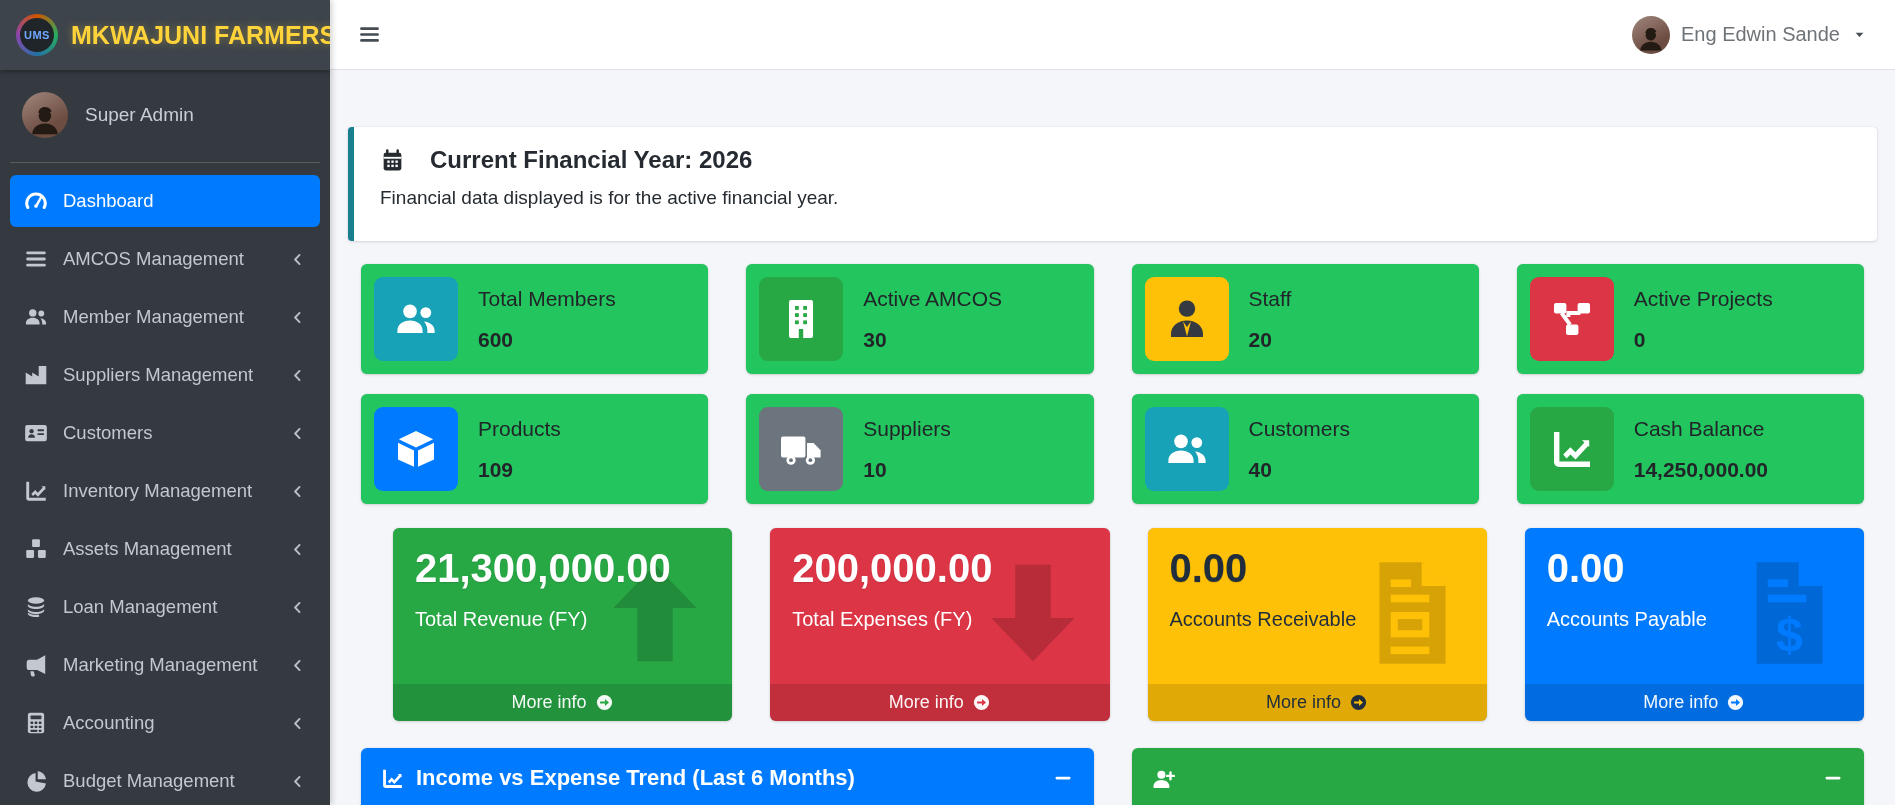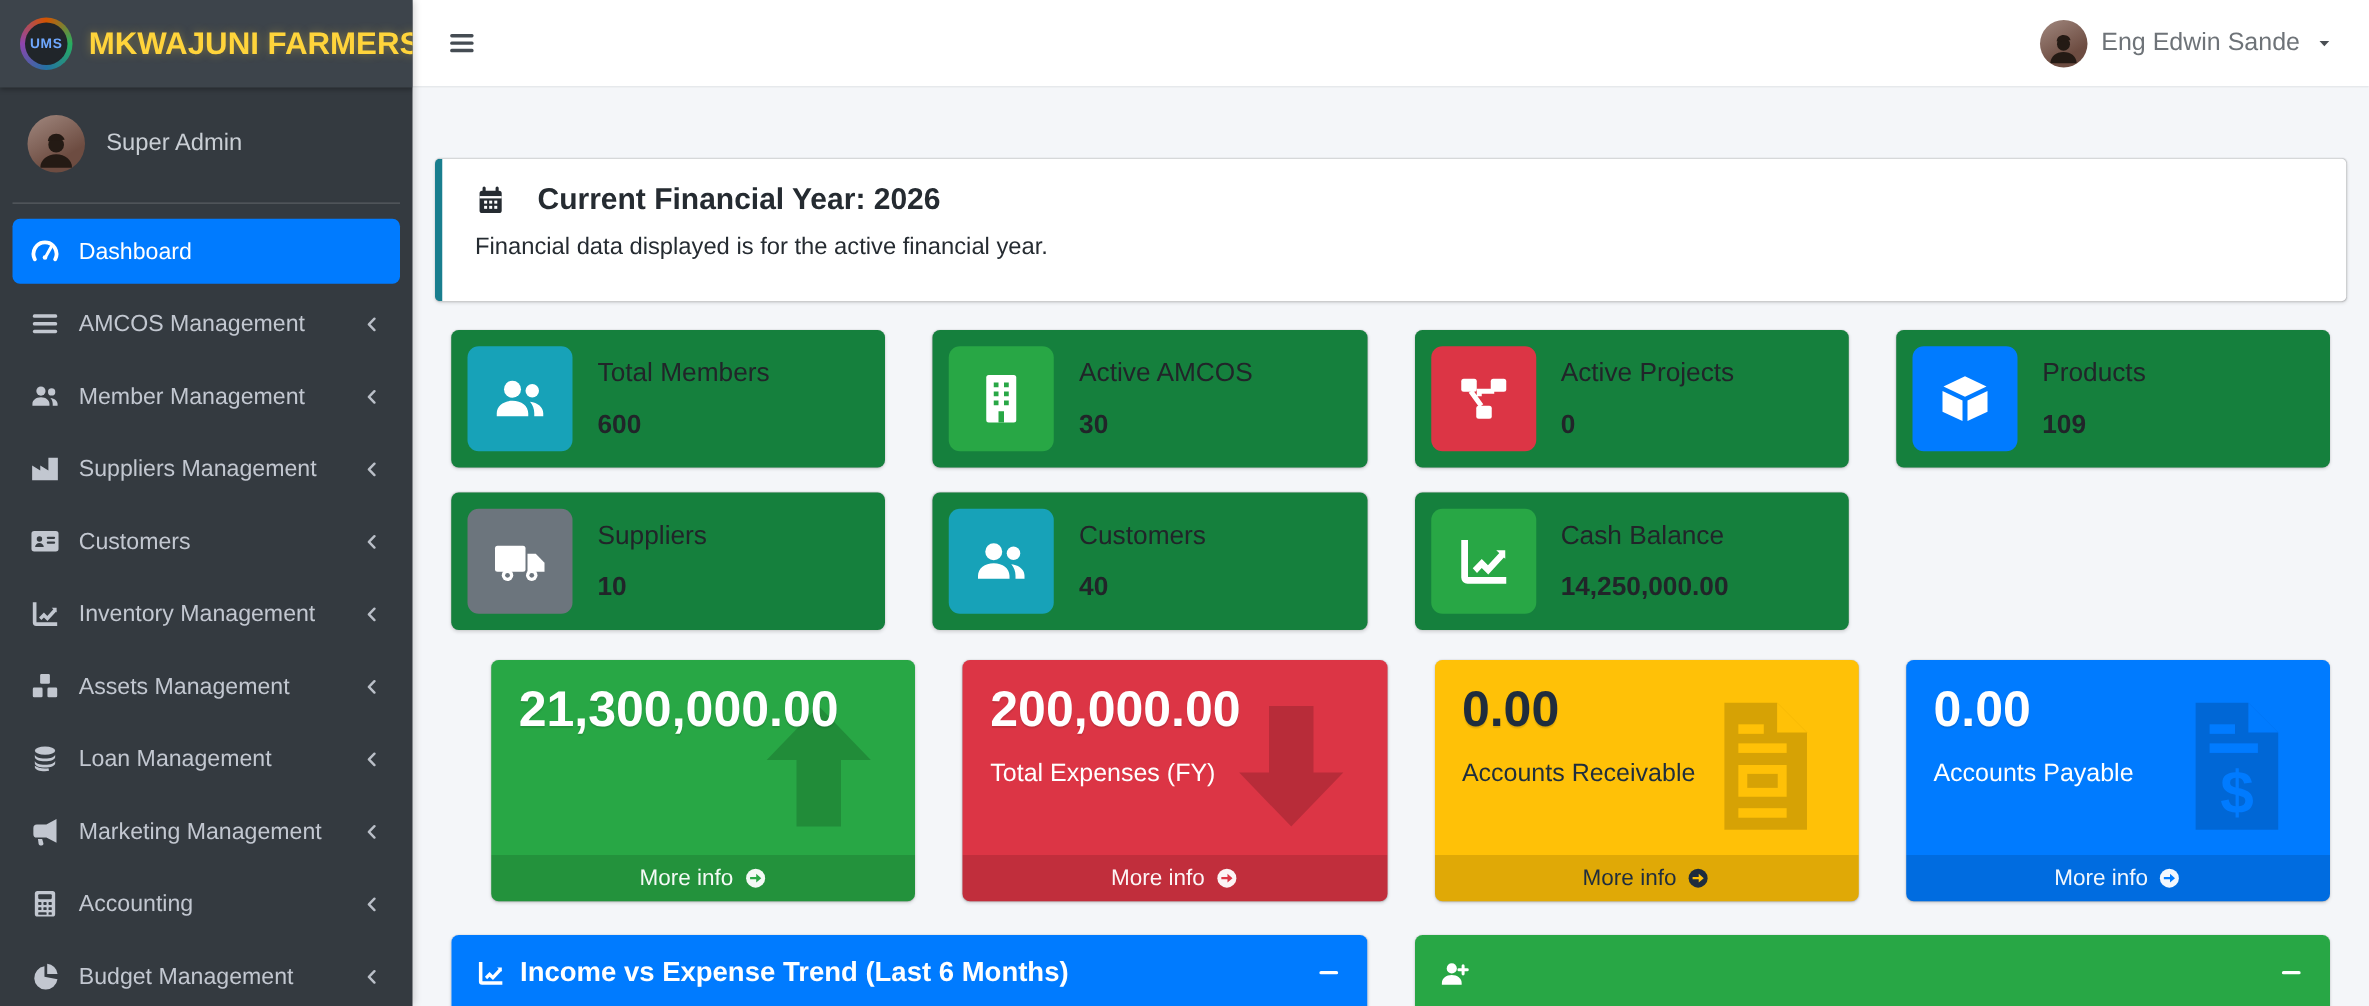--- a/index.html
+++ b/index.html
@@ -61,21 +61,21 @@
 
   .callout{ background:#fff; border-radius:4px; border-left:6px solid #197e8e; min-height:114px;
             box-shadow:0 0 1px rgba(0,0,0,.18), 0 1px 3px rgba(0,0,0,.12); padding:19px 26px 20px; }
   .callout-title{ margin:0; font-size:24px; font-weight:700; color:#252b31; display:flex; align-items:center; gap:25px; }
   .callout-title .cicon{ width:25px; height:25px; color:#252b31; --tile:#ffffff; }
   .callout-title .cicon svg{ width:25px; height:25px; }
   .callout-body{ margin:13px 0 0; font-size:19px; color:#252b31; }
 
   .grid-inset{ padding:0 13px; }
   .info-grid{ display:grid; grid-template-columns:repeat(4,1fr); gap:20px 38px; margin-top:23px; }
-  .info-box{ background:#15803d; border-radius:6px; height:110px; display:flex; align-items:center;
+  .info-box{ background:#22c55e; border-radius:6px; height:110px; display:flex; align-items:center;
              padding:13px; box-shadow:0 0 1px rgba(0,0,0,.18), 0 1px 3px rgba(0,0,0,.14); }
   .info-tile{ width:84px; height:84px; border-radius:9px; flex:0 0 84px; color:#fff;
               display:flex; align-items:center; justify-content:center; }
   .info-tile svg{ width:48px; height:48px; }
   .info-content{ margin-left:20px; display:flex; flex-direction:column; gap:17px; min-width:0; }
   .info-label{ font-size:21px; color:#212529; white-space:nowrap; }
   .info-value{ font-size:21px; font-weight:700; color:#212529; }
 
   .small-grid{ display:grid; grid-template-columns:repeat(4,1fr); gap:38px; margin-top:24px;padding-left:32px; }
   .small-box{ border-radius:6px; overflow:hidden; position:relative; height:193px; color:#fff;
@@ -372,20 +372,33 @@
                 <rect x="10.9" y="17" width="2.2" height="4.5"></rect>
               </g>
             </svg>
           </div>
     <div class="info-content">
       <span class="info-label">Active AMCOS</span>
       <span class="info-value">30</span>
     </div>
   </div>
         <div class="info-box">
+    <div class="info-tile" style="background: rgb(255, 193, 7); color: rgb(52, 58, 64); --tile: #ffc107;">
+            <svg viewBox="0 0 24 24" fill="currentColor" xmlns="http://www.w3.org/2000/svg">
+              <circle cx="12" cy="6.8" r="4.1"></circle>
+              <path d="M12 12.8c-4.5 0-8 2.9-8 6.6V21h16v-1.6c0-3.7-3.5-6.6-8-6.6z"></path>
+              <path class="cut" d="M10 13.1l2 2.9 2-2.9-2 7.6z"></path>
+            </svg>
+          </div>
+    <div class="info-content">
+      <span class="info-label">Staff</span>
+      <span class="info-value">20</span>
+    </div>
+  </div>
+        <div class="info-box">
     <div class="info-tile" style="background: rgb(220, 53, 69); color: rgb(255, 255, 255); --tile: #dc3545;">
             <svg viewBox="0 0 24 24" fill="currentColor" xmlns="http://www.w3.org/2000/svg">
               <path d="M6.8 9l4.2 5.8M16.2 9h-6v2" fill="none" stroke="currentColor" stroke-width="2"></path>
               <rect x="3" y="4" width="6.2" height="5.2" rx="1"></rect>
               <rect x="14.8" y="4" width="6.2" height="5.2" rx="1"></rect>
               <rect x="9" y="14.8" width="6.2" height="5.2" rx="1"></rect>
             </svg>
           </div>
     <div class="info-content">
       <span class="info-label">Active Projects</span>
@@ -446,20 +459,21 @@
     <div class="info-content">
       <span class="info-label">Cash Balance</span>
       <span class="info-value">14,250,000.00</span>
     </div>
   </div>
       </section>
     <section class="small-grid" id="small-grid">
         <div class="small-box" style="background: rgb(40, 167, 69);">
     <div class="sb-body">
       <div class="sb-value">21,300,000.00</div>
+      <div class="sb-label">Total Revenue (FY)</div>
     </div>
     <div class="sb-bgicon" style="--tile: #28a745;">
             <svg viewBox="0 0 24 24" fill="currentColor" xmlns="http://www.w3.org/2000/svg">
               <path d="M12 2.5 3.8 11h4.7v10.5h7V11h4.7z"></path>
             </svg>
           </div>
     <div class="sb-footer">
       <span class="mi-text">More info</span>
       <span class="fa-circ" style="--tile: #28a745;">
               <svg viewBox="0 0 24 24" fill="currentColor" xmlns="http://www.w3.org/2000/svg">

